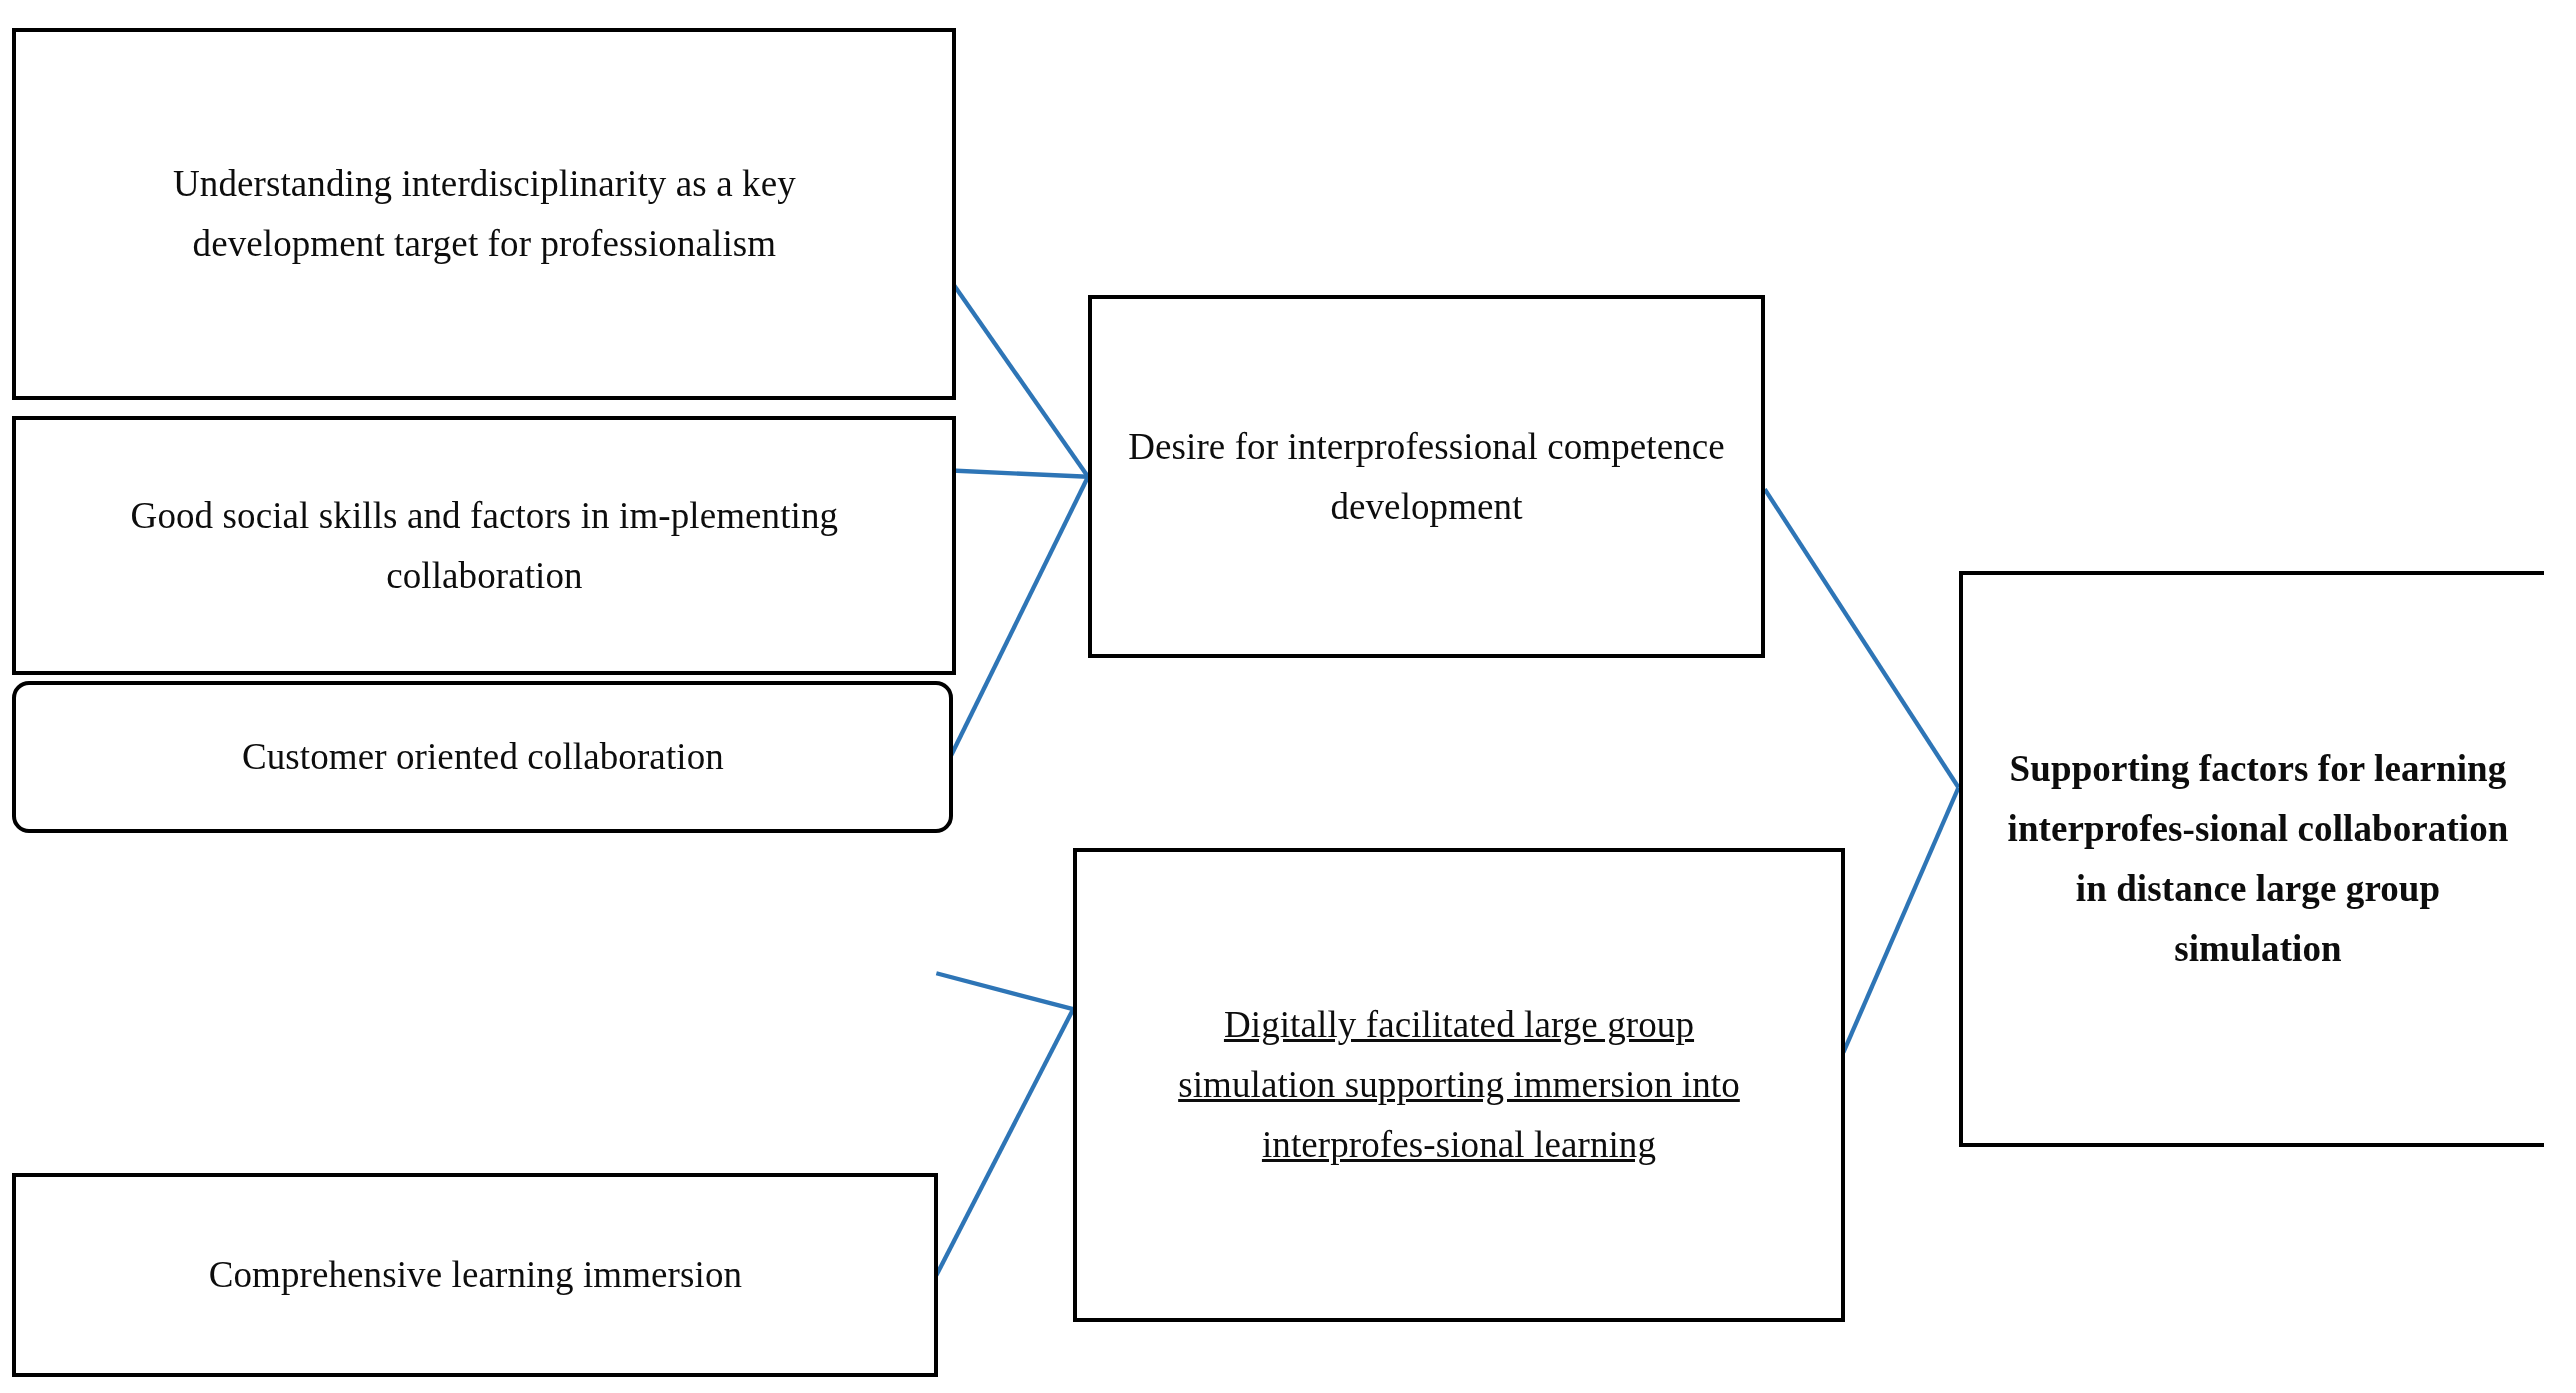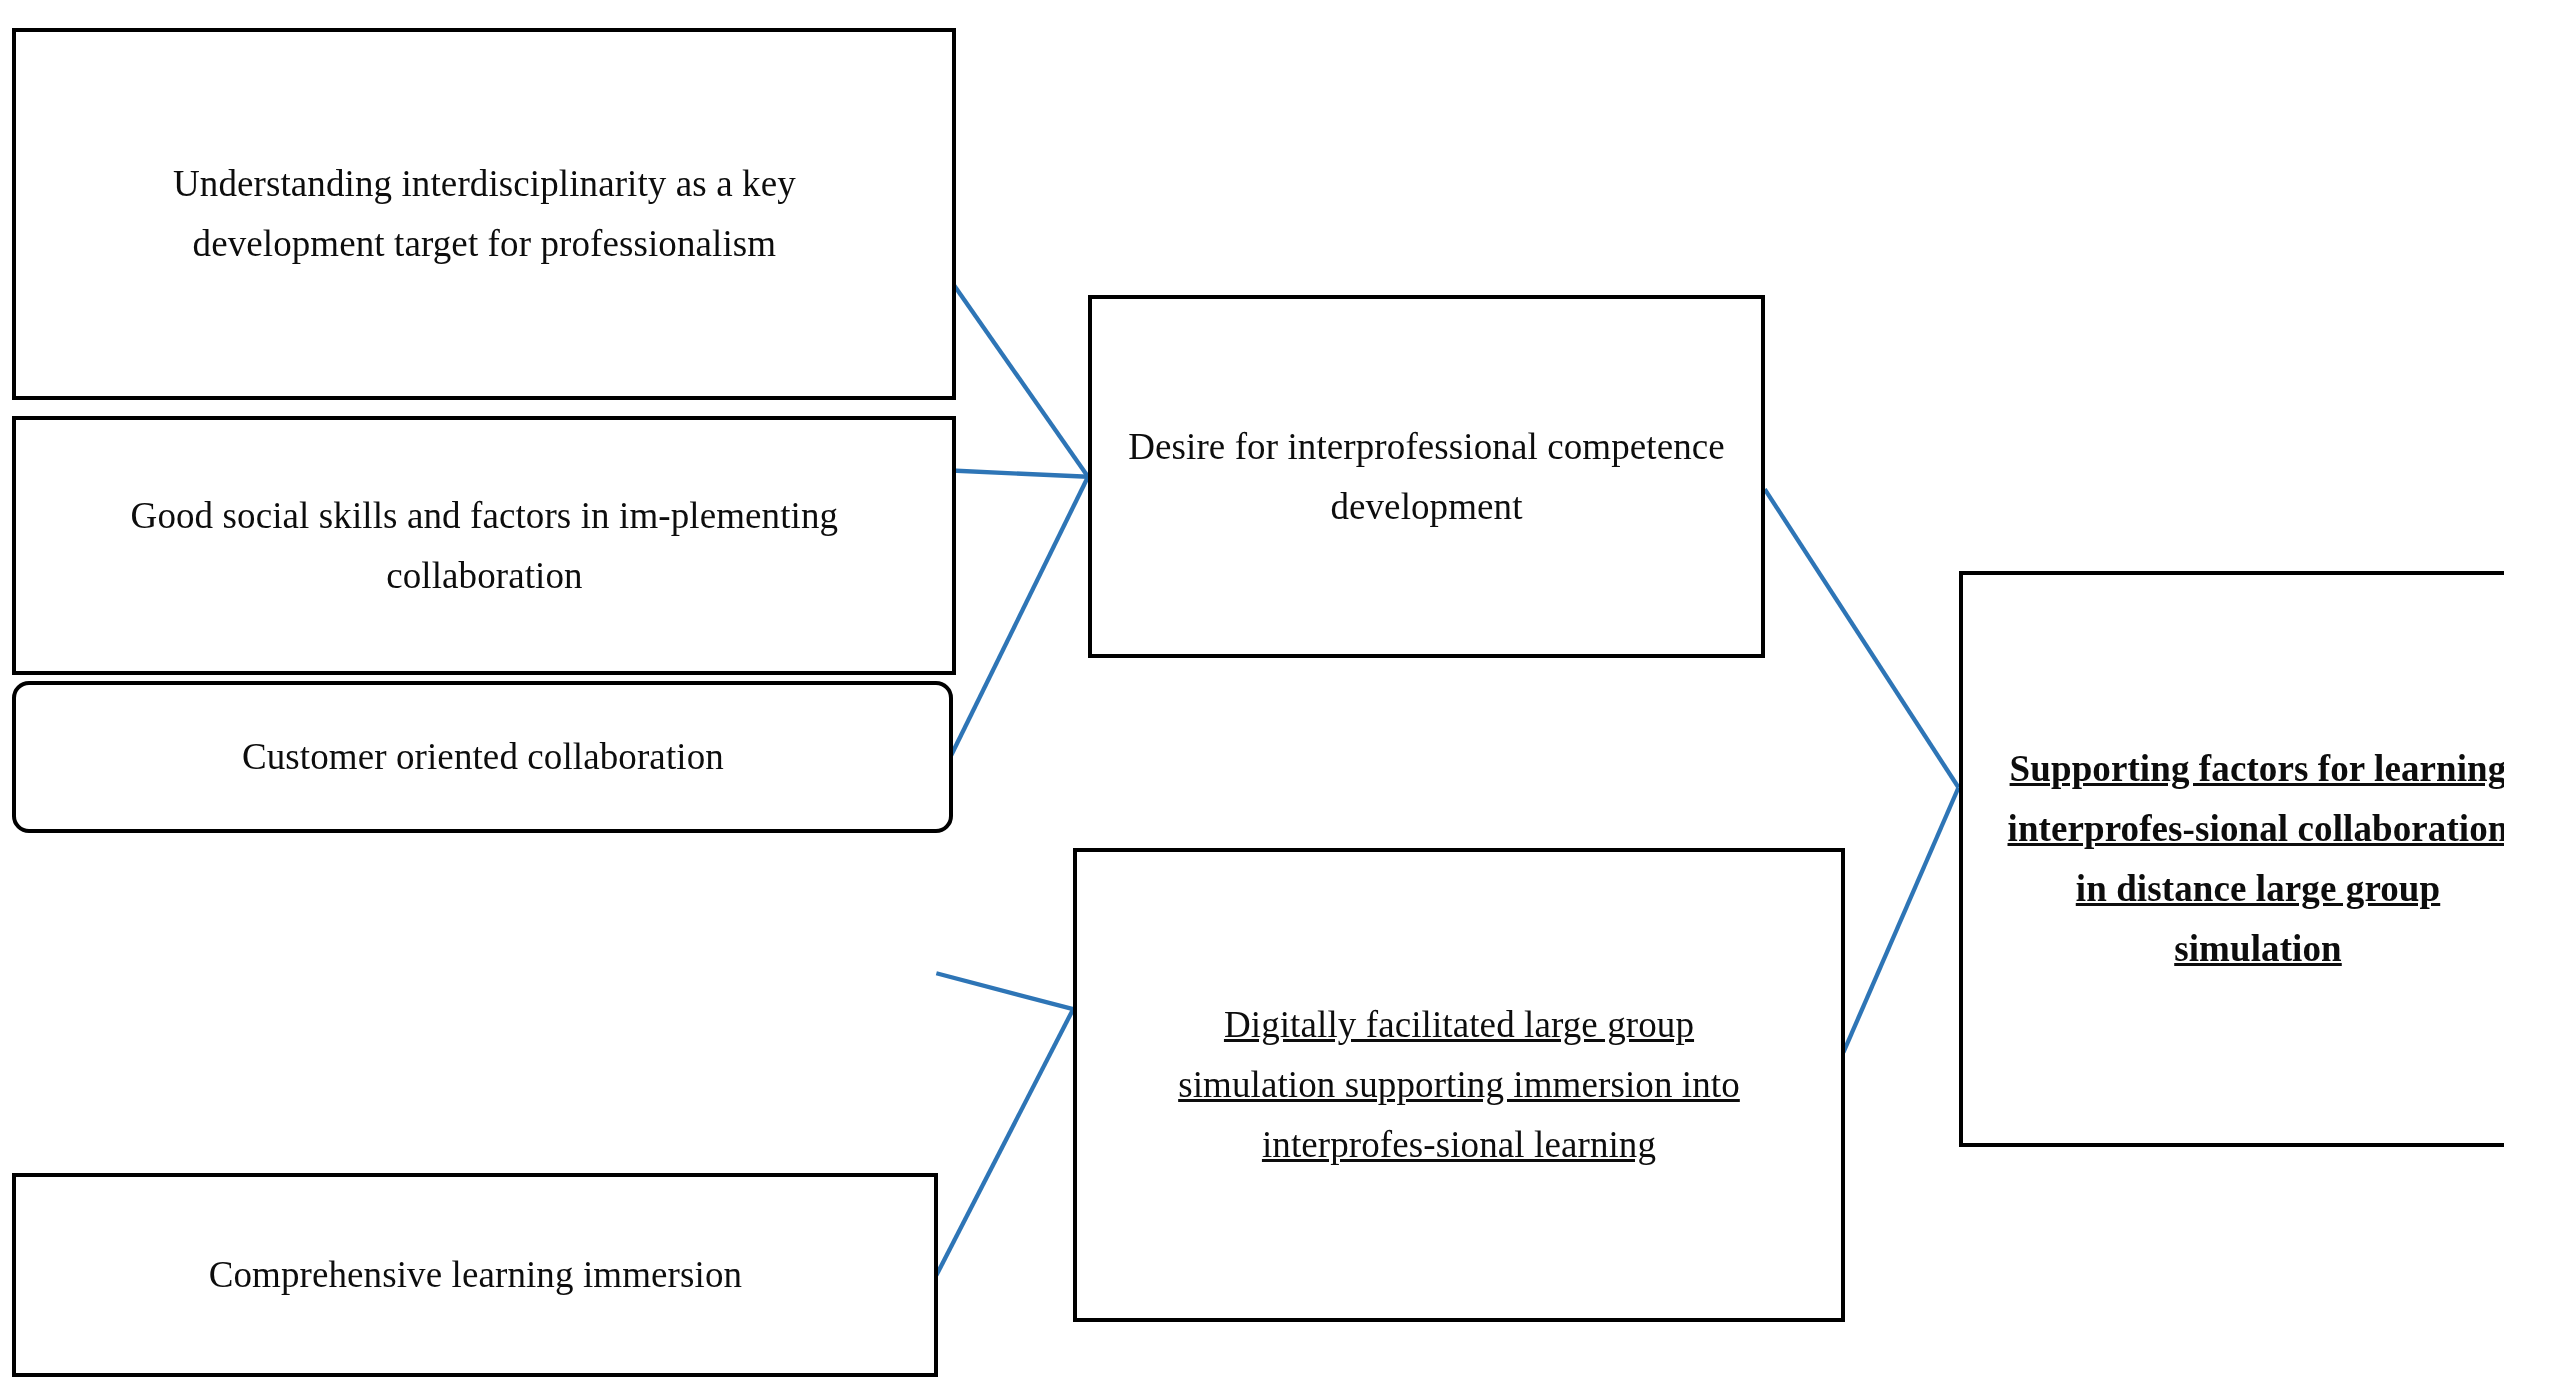--- a/index.html
+++ b/index.html
@@ -7,20 +7,21 @@
     padding: 0;
     background: #ffffff;
   }
   #canvas {
     position: relative;
     width: 2504px;
     height: 1393px;
     background: #ffffff;
     overflow: hidden;
     font-family: "Liberation Serif", "DejaVu Serif", serif;
+    padding-left: 40px;
   }
   .node {
     position: absolute;
     box-sizing: border-box;
     background: #ffffff;
     border: 4.3px solid #000000;
     display: flex;
     align-items: center;
     justify-content: center;
     text-align: center;
@@ -32,21 +33,20 @@
     width: 100%;
     padding: 0 17.3px;
     font-size: 37px;
     line-height: 1.62;
     letter-spacing: 0.1px;
   }
   .node.emphasis .label {
     font-weight: bold;
     font-size: 37px;
     line-height: 1.62;
-    text-decoration: underline;
   }
   
   #n-understanding { left: 12.4px;  top: 28px;   width: 944px; height: 372px; }
   #n-understanding .label { padding: 0 56px; }
   #n-social       { left: 12.4px;  top: 416px;  width: 944px; height: 259px; }
   #n-social .label { padding: 0 31px; }
   #n-customer     { left: 12.4px;  top: 681px; width: 941px; height: 152px; border-radius: 17px; }
   #n-technical    { left: 12.4px;  top: 892px; width: 926px; height: 211px; }
   #n-technical .label { padding: 0 37px; }
   #n-immersion    { left: 12.4px;  top: 1173px; width: 926px; height: 204px; }

